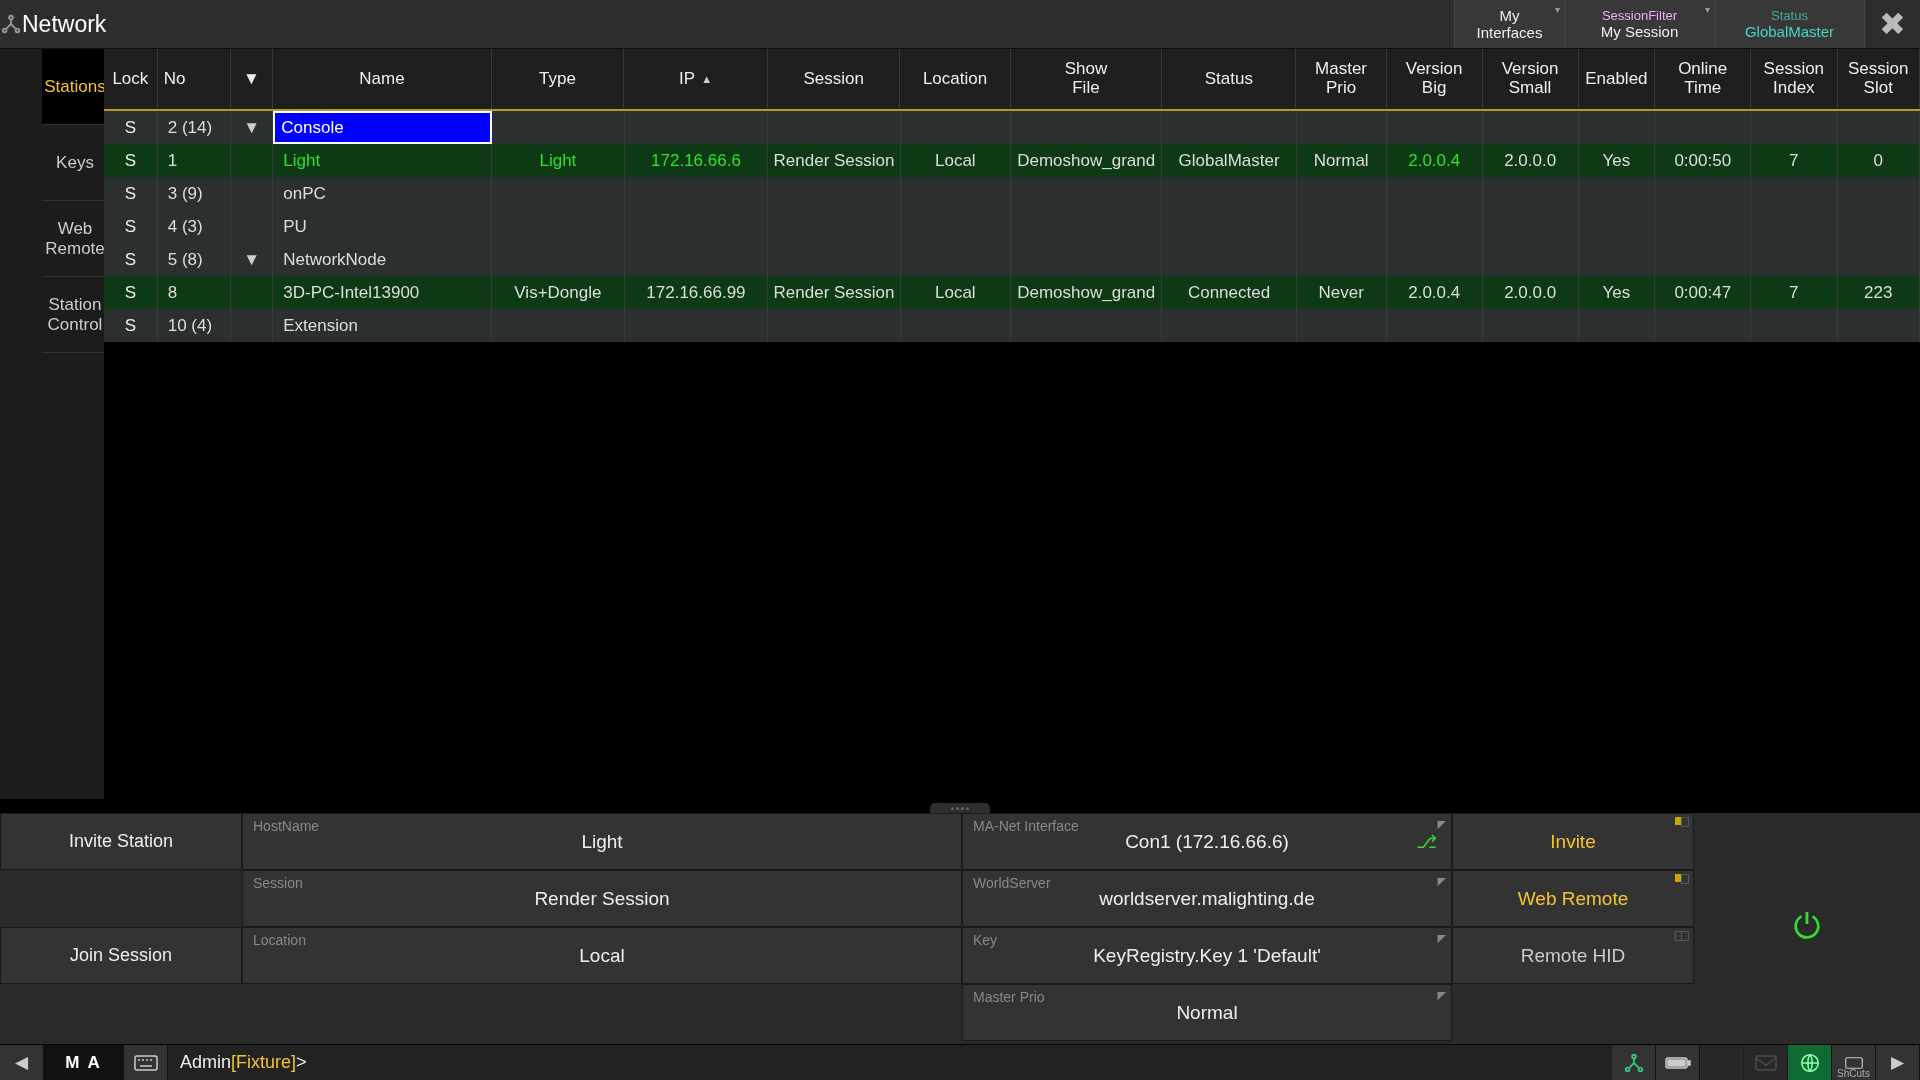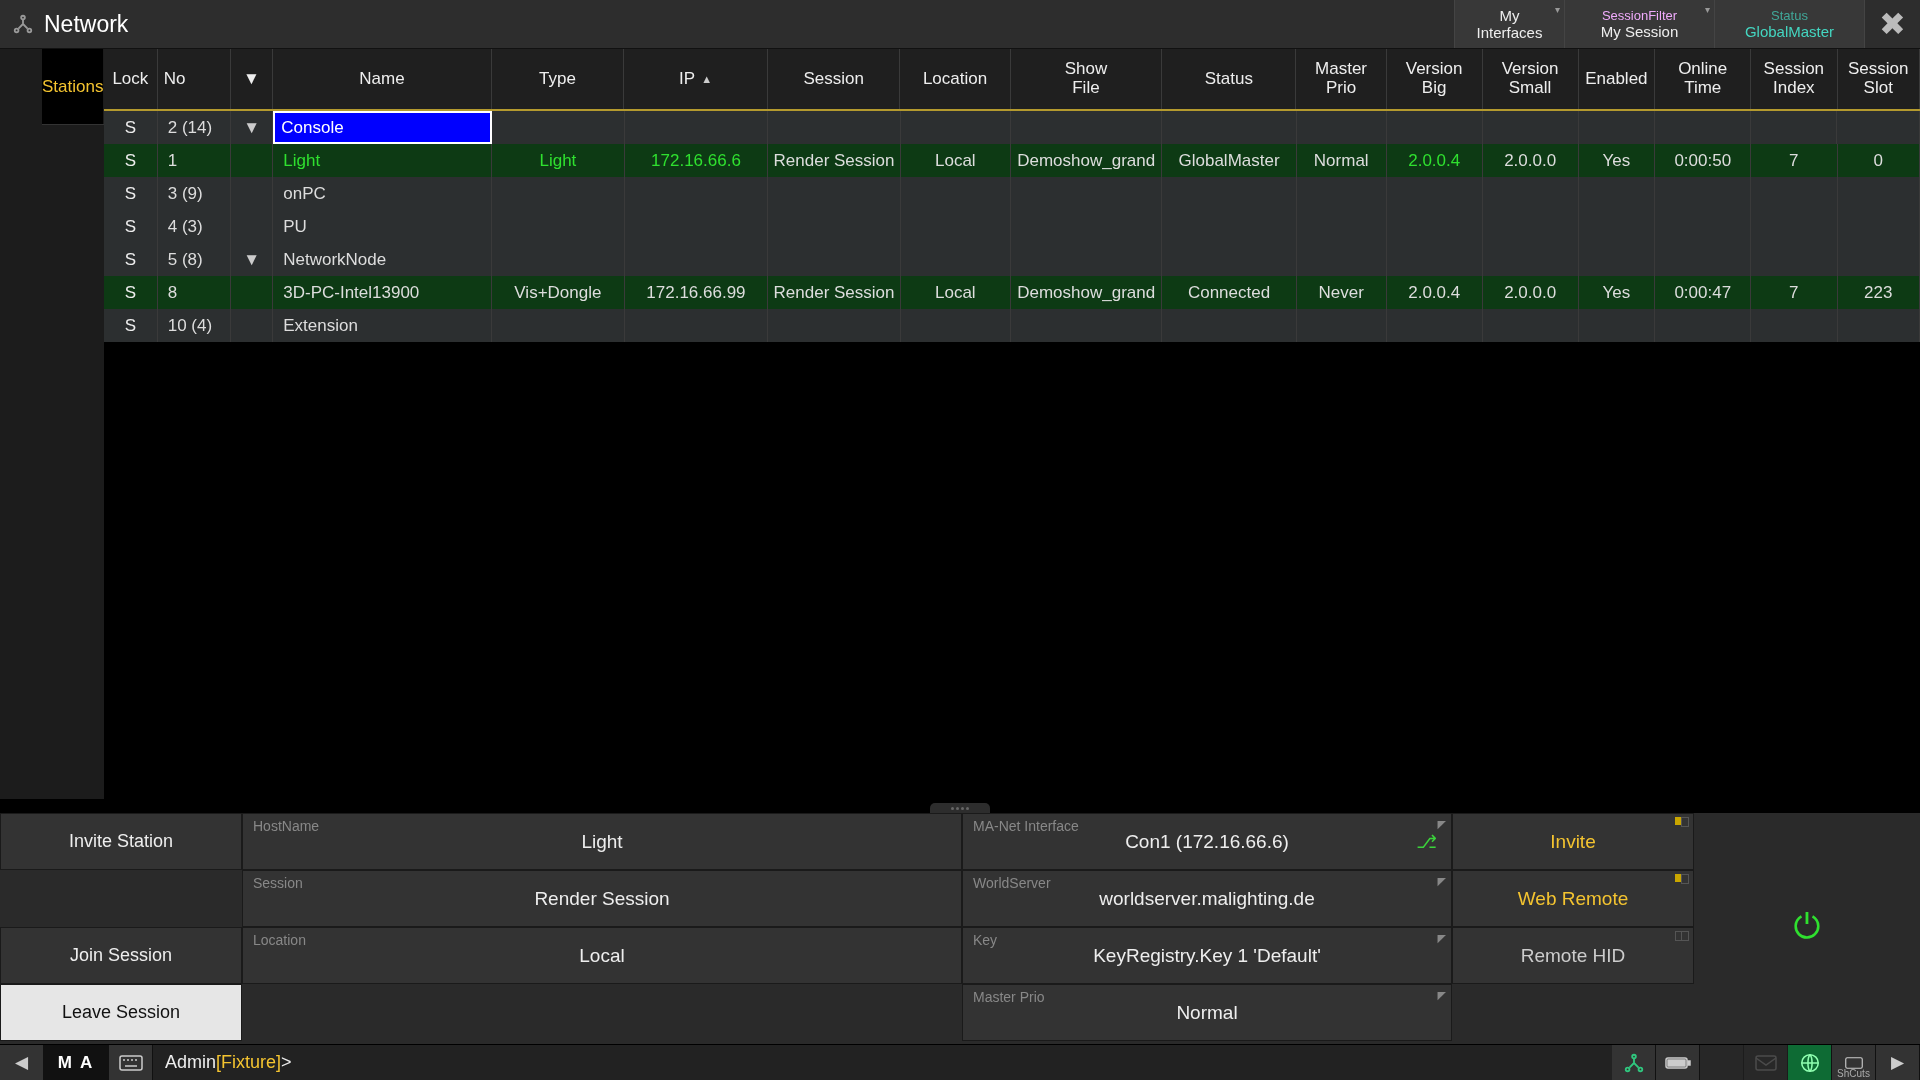--- a/index.html
+++ b/index.html
@@ -11,21 +11,21 @@
 }
 
 
 .header {
   height: 49px; width: 100%;
   background: #2d2d2d;
   display: flex; align-items: stretch;
   border-bottom: 1px solid #111;
 }
 .header-left {
-  display: flex; align-items: center; gap: 10px; padding-left: 12px;
+  display: flex; align-items: center; 
   flex: 1;
 }
 .header-title { color: #fff; font-size: 23px; font-weight: 500; }
 .header-btn {
   width: 110px;
   display: flex; flex-direction: column;
   align-items: center; justify-content: center;
   border-left: 1px solid #444;
   font-size: 15px;
   position: relative;
@@ -39,21 +39,21 @@
 .close-btn {
   width: 56px; display:flex; align-items:center; justify-content:center;
   color:#bbb; font-size: 32px; border-left:1px solid #444;
 }
 .drop-tri { position:absolute; top:4px; right:4px; font-size:10px; color:#999;}
 
 
 .sidebar {
   width: 108px; position: absolute; left:0; top:49px; bottom: 0;
   background: #1c1c1c;
-  display:flex; flex-direction:row;padding-left:42px;
+  display:flex; flex-direction:column;padding-left:42px;
 }
 .side-tab {
   height: 76px; display:flex; align-items:center; justify-content:center;
   text-align:center; color:#ccc; font-size:17px;
   border-bottom: 1px solid #333;
 }
 .side-tab.active { background:#000; color:#f4c430; }
 .side-tab span { line-height:1.15; }
 
 
@@ -156,21 +156,21 @@
 
 .cmdbar{
   position:absolute; bottom:0; left:0; right:0; height:36px;
   background:#222; display:flex; align-items:stretch;
   border-top:1px solid #000;
 }
 .cmd-btn{
   width:44px; display:flex;align-items:center;justify-content:center;
   background:#333; border-right:1px solid #111; color:#ccc; position:relative;
 }
-.cmd-logo{ width:65px; background:#111; color:#fff; font-weight:700; letter-spacing:2px; font-size:17px;}
+.cmd-logo{ width:80px; background:#111; color:#fff; font-weight:700; letter-spacing:2px; font-size:17px;}
 .cmd-text{
   flex:1; display:flex; align-items:center; padding-left:12px;
   color:#eee; font-size:18px;
 }
 .cmd-text .yellow{ color:#f4c430; }
 .cmd-net-icon{ color:#30c77f;}
 .cmd-globe{ background:#0e6b34; color:#8fffb0;}
 .small-label{ position:absolute; bottom:1px; font-size:10px; color:#aaa; width:100%; text-align:center;}
 
 svg{display:block;}
@@ -451,21 +451,20 @@
   <div class="splitter">
       <div class="nub">
         <span></span>
         <span></span>
         <span></span>
         <span></span>
       </div>
     </div>
 <div class="action-btn" style="grid-area: 2 / 1;">Invite Station</div>
     <div class="action-btn" style="grid-area: 4 / 1;">Join Session</div>
-    <div class="action-btn white" style="grid-area: 5 / 1;">Leave Session</div>
     <div class="field" style="grid-area: 2 / 2;">
       <span class="label">HostName</span>
       <span>Light</span>
     </div>
     <div class="field" style="grid-area: 3 / 2;">
       <span class="label">Session</span>
       <span>Render Session</span>
     </div>
     <div class="field" style="grid-area: 4 / 2;">
       <span class="label">Location</span>

